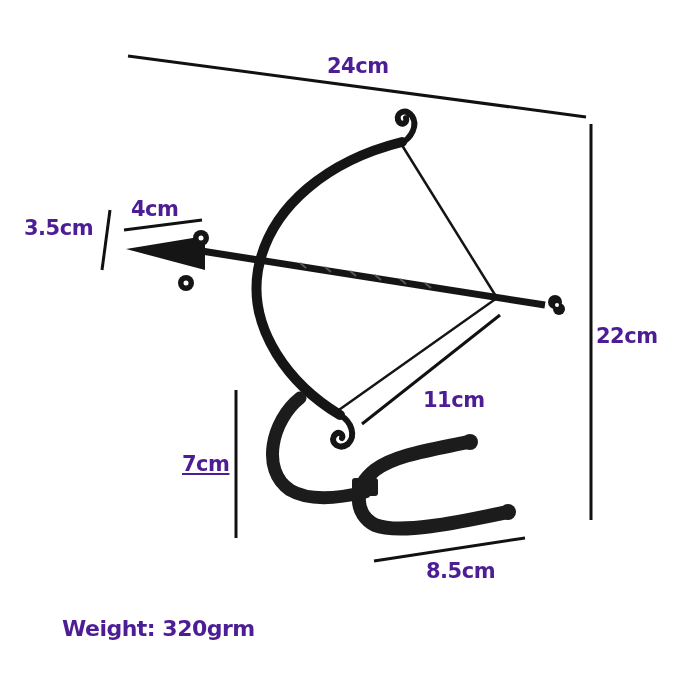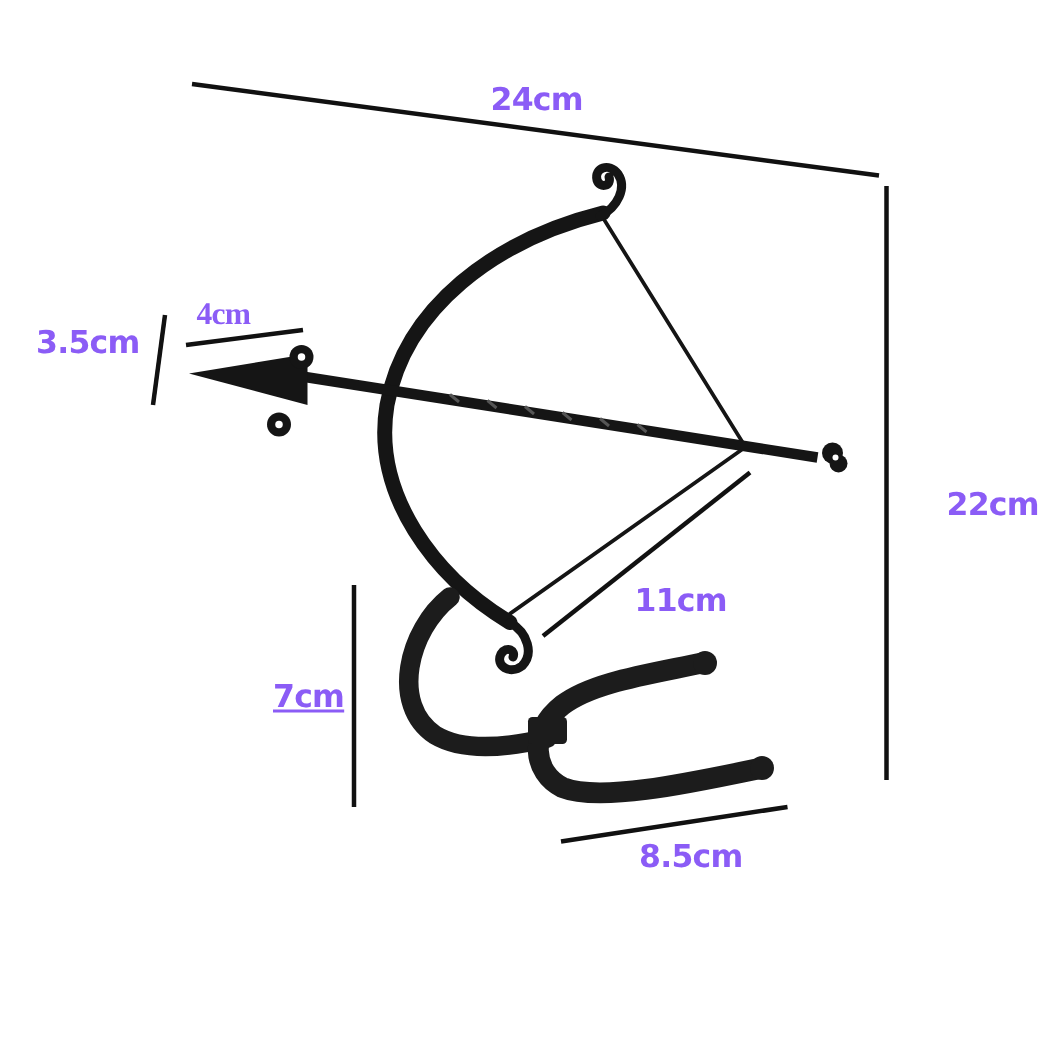--- a/index.html
+++ b/index.html
@@ -1,18 +1,18 @@
 <!DOCTYPE html>
 <html><head>
 <meta charset="utf-8">
 <style>
   html,body{margin:0;padding:0;background:#ffffff;}
   #stage{position:relative;width:700px;height:700px;background:#ffffff;overflow:hidden;}
   svg{position:absolute;left:0;top:0;}
-  .lbl{position:absolute;font-family:"DejaVu Sans","Liberation Sans",sans-serif;font-weight:bold;color:#8b5cf6;font-size:21px;letter-spacing:-0.5px;white-space:nowrap;}
+  .lbl{position:absolute;font-family:"DejaVu Sans","Liberation Sans",sans-serif;font-weight:bold;color:#4c1d95;font-size:21px;letter-spacing:-0.5px;white-space:nowrap;}
 </style>
 </head>
 <body>
 
 <div id="stage">
   <svg width="700" height="700" viewBox="0 0 700 700">
 
     <g stroke="#111" stroke-width="3" fill="none">
       <line x1="128" y1="56" x2="586" y2="117"></line>
       <line x1="591" y1="124" x2="591" y2="520"></line>
@@ -57,19 +57,20 @@
       <path d="M300,398 C272,420 260,470 290,490 C310,502 340,498 365,492" fill="none" stroke="#1c1c1c" stroke-width="13" stroke-linecap="round"></path>
 
       <path d="M468,442 C430,450 395,455 375,470 C352,488 355,515 375,525 C400,535 460,522 508,512" fill="none" stroke="#1c1c1c" stroke-width="14" stroke-linecap="round"></path>
       <circle cx="470" cy="442" r="8" fill="#1c1c1c"></circle>
       <circle cx="508" cy="512" r="8" fill="#1c1c1c"></circle>
       <rect x="352" y="478" width="26" height="18" rx="3" fill="#1c1c1c"></rect>
     </g>
   </svg>
 
   <div class="lbl" style="left:327px;top:54px;">24cm</div>
-  <div class="lbl" style="left:596px;top:324px;margin-left:35px;">22cm</div>
-  <div class="lbl" style="left:131px;top:197px;font-family:Liberation Serif, serif;">4cm</div>
+  <div class="lbl" style="left:596px;top:324px;">22cm</div>
+  <div class="lbl" style="left:131px;top:197px;">4cm</div>
   <div class="lbl" style="left:24px;top:216px;">3.5cm</div>
   <div class="lbl" style="left:423px;top:388px;">11cm</div>
   <div class="lbl" style="left:182px;top:452px;text-decoration:underline;">7cm</div>
   <div class="lbl" style="left:426px;top:559px;">8.5cm</div>
+  <div class="lbl" style="left:62px;top:616px;font-size:22px;">Weight: 320grm</div>
 </div>
 
 </body></html>

